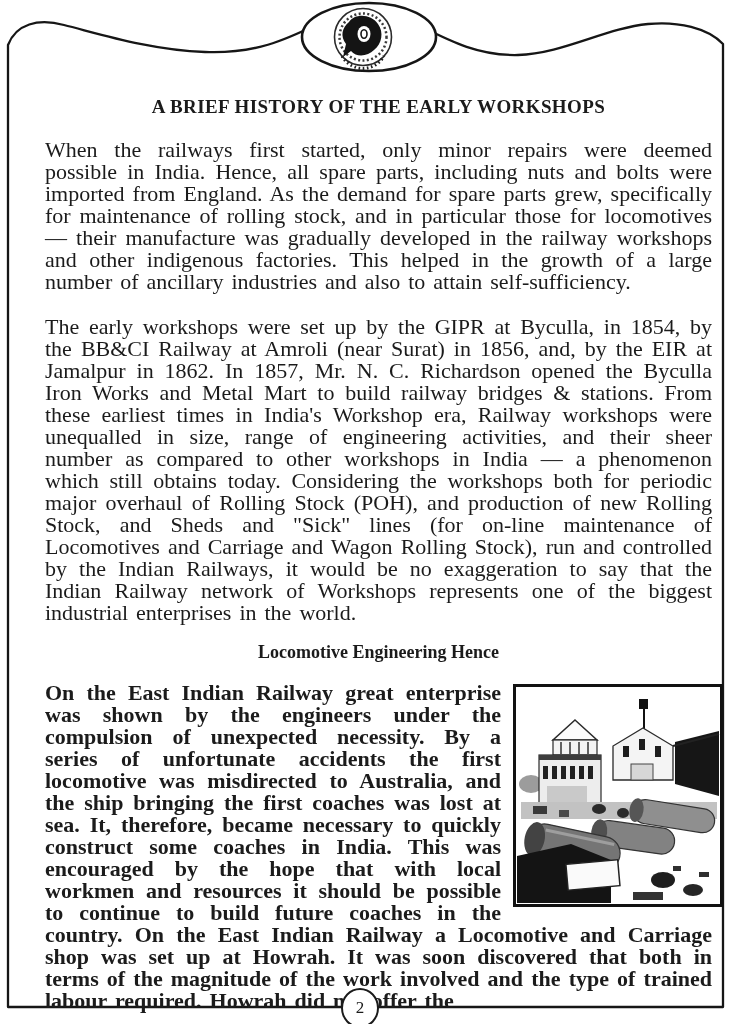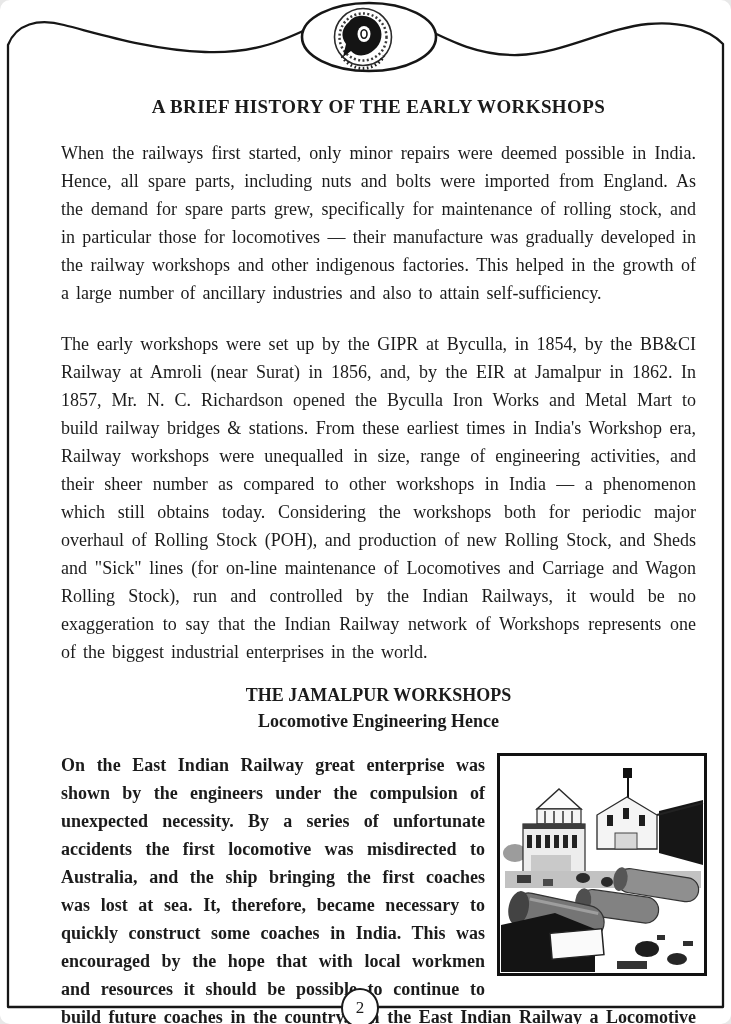--- a/index.html
+++ b/index.html
@@ -4,21 +4,20 @@
 <style>
   html, body { margin: 0; padding: 0; background: #e8e8e8; }
   .page {
     position: relative;
     width: 731px;
     height: 1024px;
     background: #ffffff;
     overflow: hidden;
     font-family: "Liberation Serif", "DejaVu Serif", serif;
     color: #1b1b1b;
-    border-radius: 10px;
   }
   svg.frame {
     position: absolute;
     left: 0; top: 0;
     width: 731px; height: 1024px;
     z-index: 1;
   }
   .content {
     position: absolute;
     left: 45px;
@@ -27,24 +26,24 @@
     z-index: 2;
   }
   h1.title {
     margin: 96px 0 0 0;
     text-align: center;
     font-size: 19px;
     font-weight: bold;
     letter-spacing: 0.4px;
   }
   p.body-par {
-    margin: 16px;
+    margin: 0;
     text-align: justify;
-    font-size: 18px;
-    line-height: 28px;
+    font-size: 22px;
+    line-height: 22px;
     word-spacing: 2.5px;
   }
   #p1 { margin-top: 21px; }
   #p2 { margin-top: 23px; }
   #p3 { margin-top: 17px; font-weight: bold; }
   .section-heading {
     margin-top: 15px;
     text-align: center;
     font-weight: bold;
     font-size: 18px;
@@ -105,21 +104,20 @@
 
   <main class="content">
 
     <h1 class="title">A BRIEF HISTORY OF THE EARLY WORKSHOPS</h1>
 
     <p class="body-par" id="p1">When the railways first started, only minor repairs were deemed possible in India. Hence, all spare parts, including nuts and bolts were imported from England. As the demand for spare parts grew, specifically for maintenance of rolling stock, and in particular those for locomotives — their manufacture was gradually developed in the railway workshops and other indigenous factories. This helped in the growth of a large number of ancillary industries and also to attain self-sufficiency.</p>
 
     <p class="body-par" id="p2"><span>The early workshops were set up by the GIPR at Byculla, in 1854, by the BB&amp;CI Railway at Amroli (near Surat) in 1856, and, by the EIR at Jamalpur in 1862. In 1857, Mr. N. C. Richardson opened the Byculla Iron Works and Metal Mart to build railway bridges &amp; stations. From these earliest times in India's Workshop era, Railway workshops were unequalled in size, range of engineering activities, and their sheer number as compared to other workshops in India — a phenomenon which still obtains today. Considering the workshops both for periodic major overhaul of Rolling Stock (POH), and production of new Rolling Stock, and Sheds and "Sick" lines (for on-line maintenance of Locomotives and Carriage and Wagon Rolling Stock), run and controlled by the Indian Railways, </span><strong>it would be no exaggeration to say that the Indian Railway network of Workshops represents one of the biggest industrial enterprises in the world</strong><span>.</span></p>
 
     <div class="section-heading">
-      <div>THE JAMALPUR WORKSHOPS</div>
       <div>Locomotive Engineering Hence</div>
     </div>
 
     <p class="body-par" id="p3"><span class="photo-float">
       <svg viewBox="0 0 210 223" width="210" height="223" aria-hidden="true">
         <rect x="1.5" y="1.5" width="207" height="220" fill="#ffffff" stroke="#111111" stroke-width="3"></rect>
 
         <ellipse cx="18" cy="100" rx="12" ry="9" fill="#9c9c9c"></ellipse>
 
         <polygon points="62,36 84,56 40,56" fill="#fbfbfb" stroke="#2a2a2a" stroke-width="1.5"></polygon>

